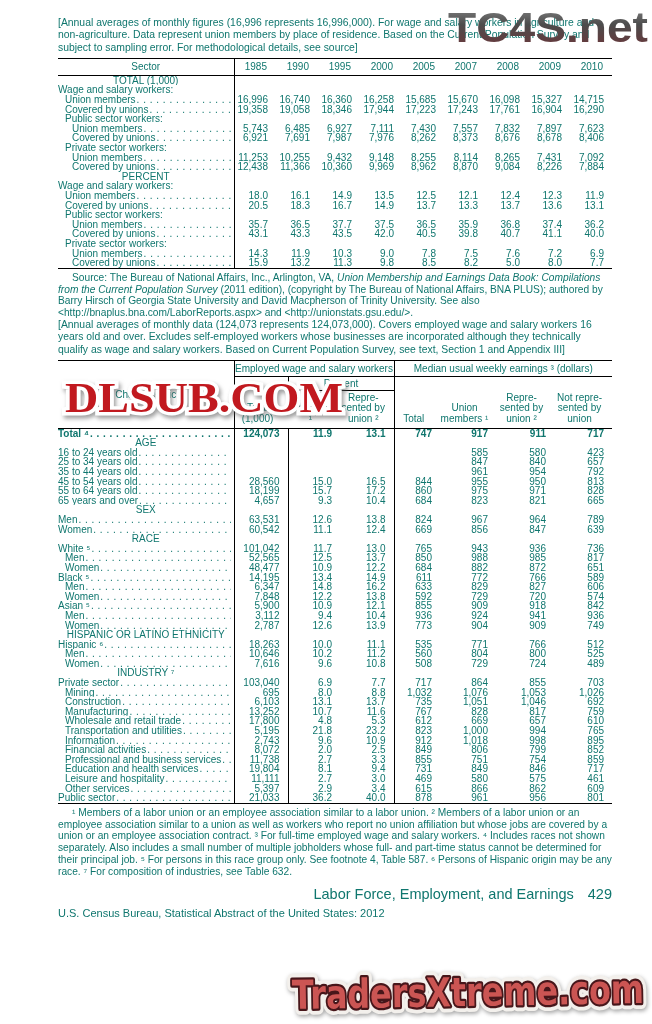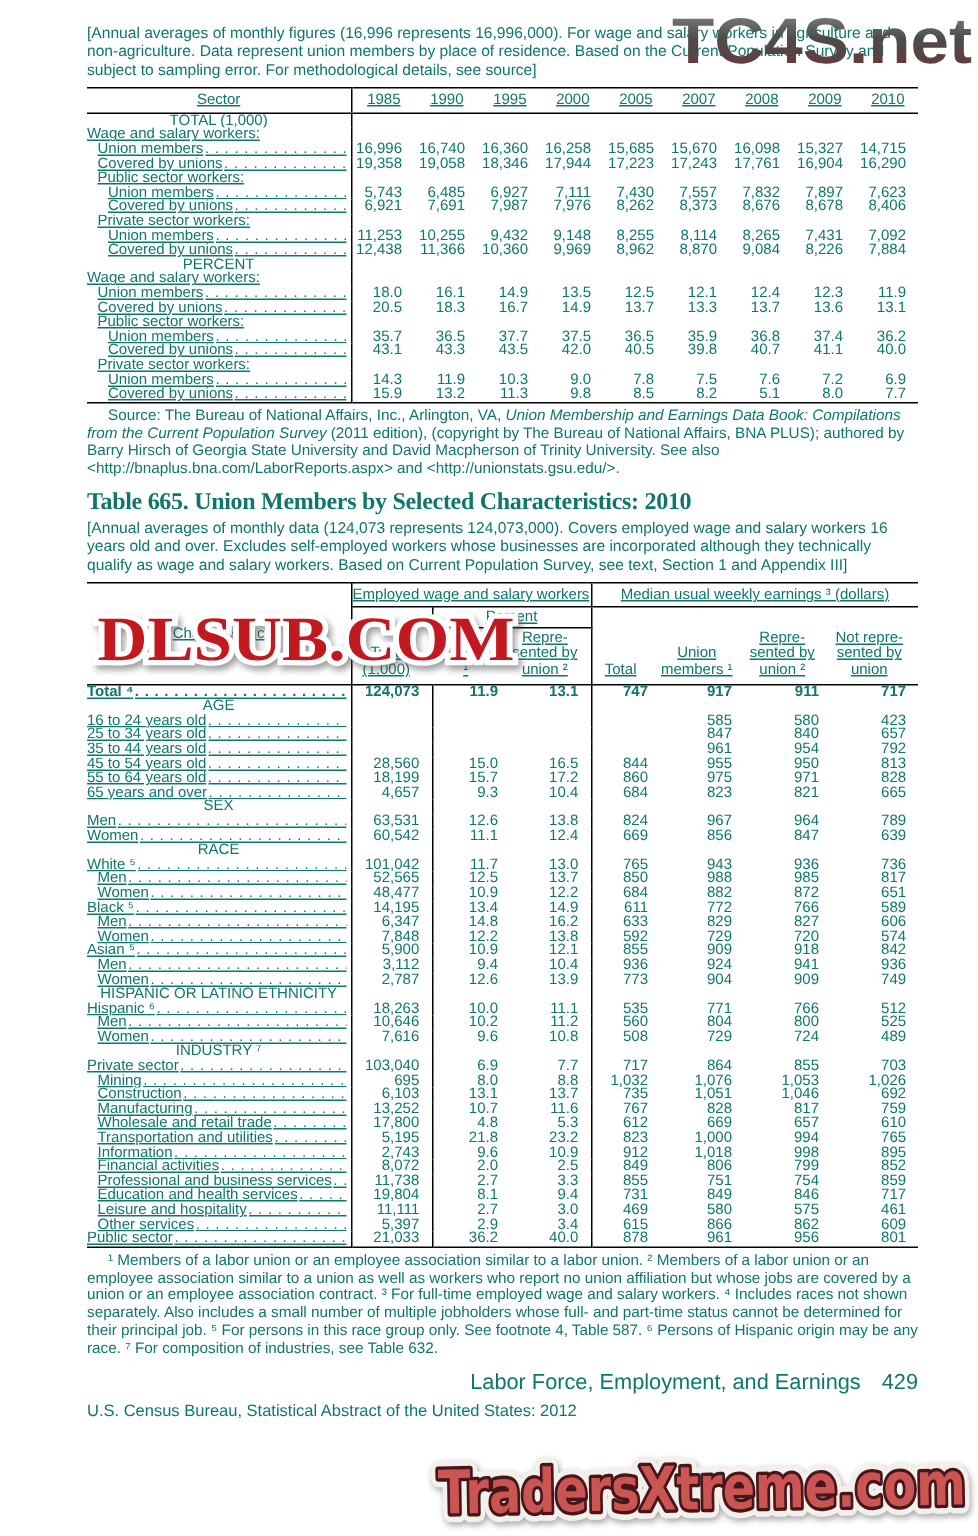--- a/index.html
+++ b/index.html
@@ -8,30 +8,30 @@
         box-sizing:border-box;padding:17px 40px 0 58px;}
   
   .tbl-title{font-family:"Liberation Serif","DejaVu Serif",serif;font-weight:bold;
              font-size:16px;margin:0 0 3px 0;letter-spacing:-0.2px;}
   .note{font-size:10.4px;line-height:12.3px;margin:0 0 4px 0;width:554px;}
   .src,.fnotes{font-size:10.2px;line-height:11.8px;margin:3px 0 0 0;width:554px;text-indent:14px;}
   
   table{border-collapse:collapse;table-layout:fixed;width:554px;font-size:10px;}
   #t664{margin-top:2px;border-bottom:1.5px solid #000;}
   #t665{border-bottom:1.5px solid #000;}
-  th{font-weight:normal;text-decoration:underline;}
+  th{font-weight:normal;}
   #t664 thead th{border-top:1.5px solid #000;border-bottom:1px solid #000;padding:2px 0 3px 0;}
   #t664 thead th.sector-h{text-align:center;}
   #t664 thead th.yr{text-align:right;padding-right:9px;margin-top:22px;}
   td{height:9.6px;line-height:9.6px;padding:0;vertical-align:bottom;}
   td.num{text-align:right;padding-right:8px;white-space:nowrap;}
   .vl{border-left:1px solid #000;}
   .c-label{overflow:hidden;}
   .c-label.center{text-align:center;}
-  .flex{display:flex;align-items:baseline;text-decoration:underline;}
+  .flex{display:flex;align-items:baseline;}
   .lbl{white-space:nowrap;}
   .leader{flex:1;overflow:hidden;white-space:nowrap;margin:0 3px 0 1px;}
   .leader::after{content:". . . . . . . . . . . . . . . . . . . . . . . . . . . . . . . . . . . . . . . . . . . . . . . . . . . .";letter-spacing:0.5px;}
   .ind1{padding-left:7px;}
   .ind2{padding-left:14px;}
   tr.bold td{font-weight:bold;}
   
   #t665 thead th{font-size:10px;}
   .char{border-top:1.5px solid #000;border-right:1px solid #000;border-bottom:1.5px solid #000;
         vertical-align:middle;}
@@ -375,30 +375,29 @@
           <td class="c-label flex ind2">
             <span class="lbl">Covered by unions</span>
             <span class="leader"></span>
           </td>
           <td class="num vl">15.9</td>
           <td class="num">13.2</td>
           <td class="num">11.3</td>
           <td class="num">9.8</td>
           <td class="num">8.5</td>
           <td class="num">8.2</td>
-          <td class="num">5.1</td>
+          <td class="num">5.0</td>
           <td class="num">8.0</td>
           <td class="num">7.7</td>
         </tr>
       </tbody>
   </table>
 
   <p class="src"><span>Source: The Bureau of National Affairs, Inc., Arlington, VA, </span><i>Union Membership and Earnings Data Book: Compilations from the Current Population Survey</i><span> (2011 edition), (copyright by The Bureau of National Affairs, BNA PLUS); authored by Barry Hirsch of Georgia State University and David Macpherson of Trinity University. See also &lt;http://bnaplus.bna.com/LaborReports.aspx&gt; and &lt;http://unionstats.gsu.edu/&gt;.</span></p>
 
-  <h1 class="tbl-title" style="margin-top:7px;">Table 665. Union Members by Selected Characteristics: 2010</h1>
   <p class="note">[Annual averages of monthly data (124,073 represents 124,073,000). Covers employed wage and salary workers 16 years old and over. Excludes self-employed workers whose businesses are incorporated although they technically qualify as wage and salary workers. Based on Current Population Survey, see text, Section 1 and Appendix III]</p>
 
   <div class="t665wrap">
     <table id="t665">
       <colgroup>
         <col style="width:176px">
           <col style="width:54px">
           <col style="width:52px">
           <col style="width:54px">
         <col style="width:46px">

